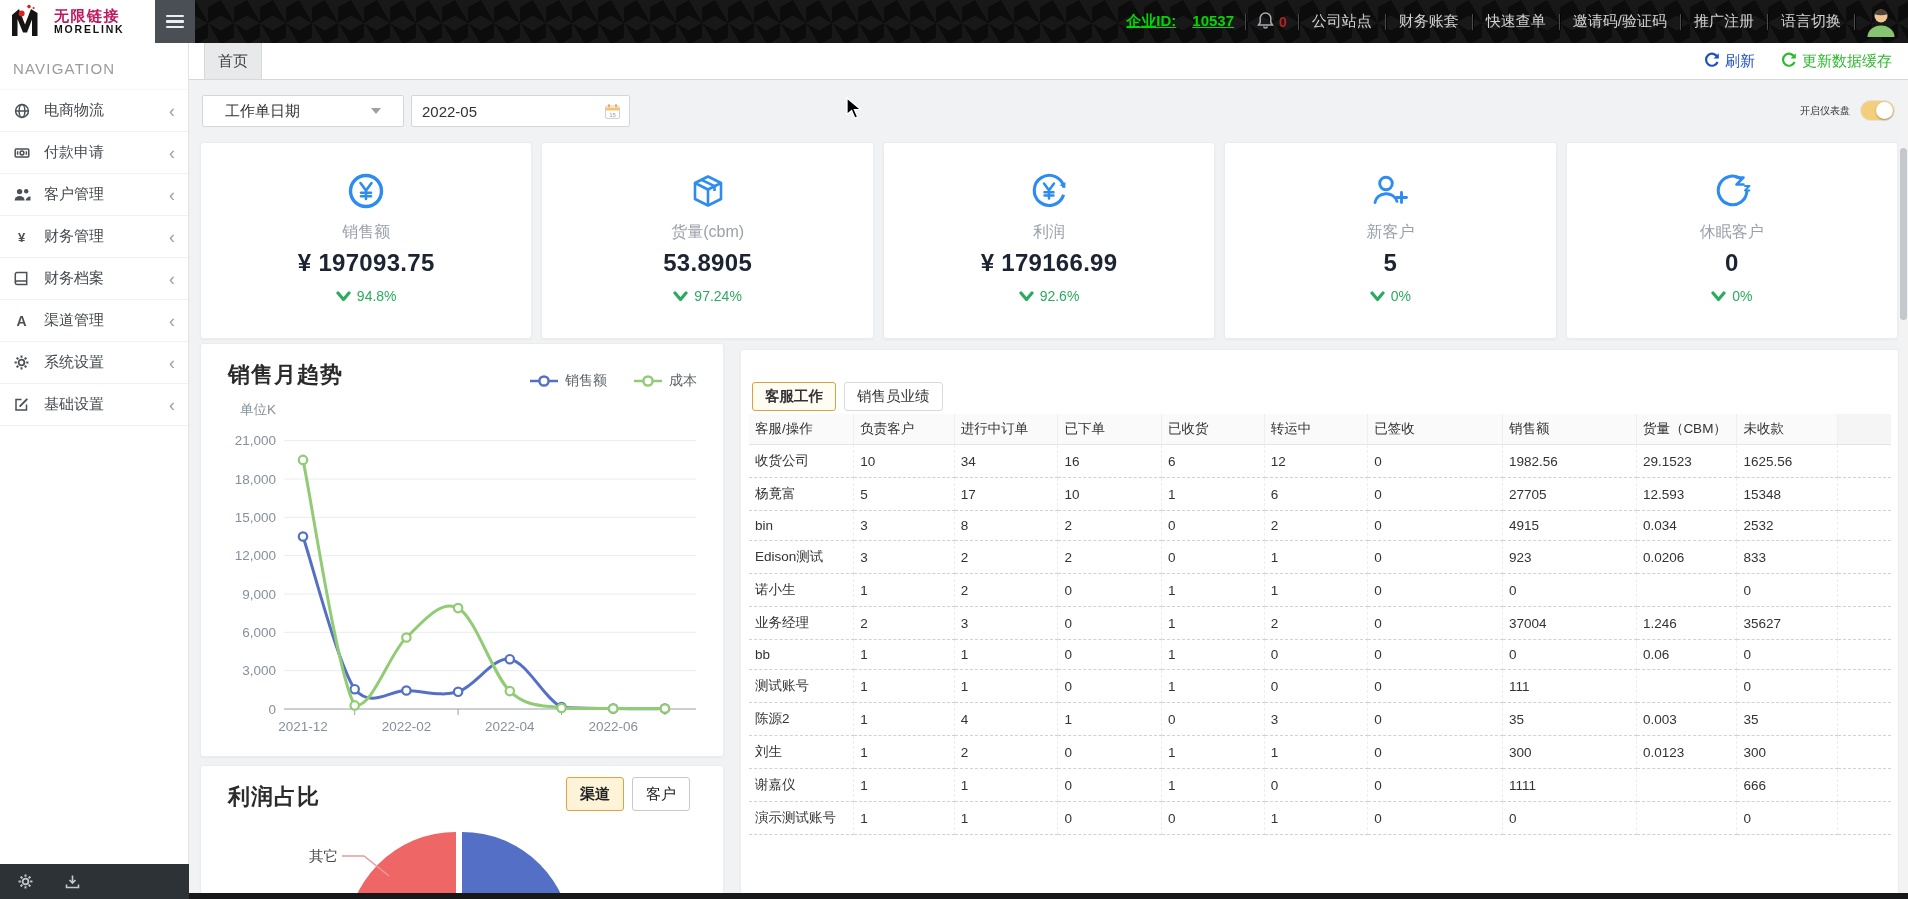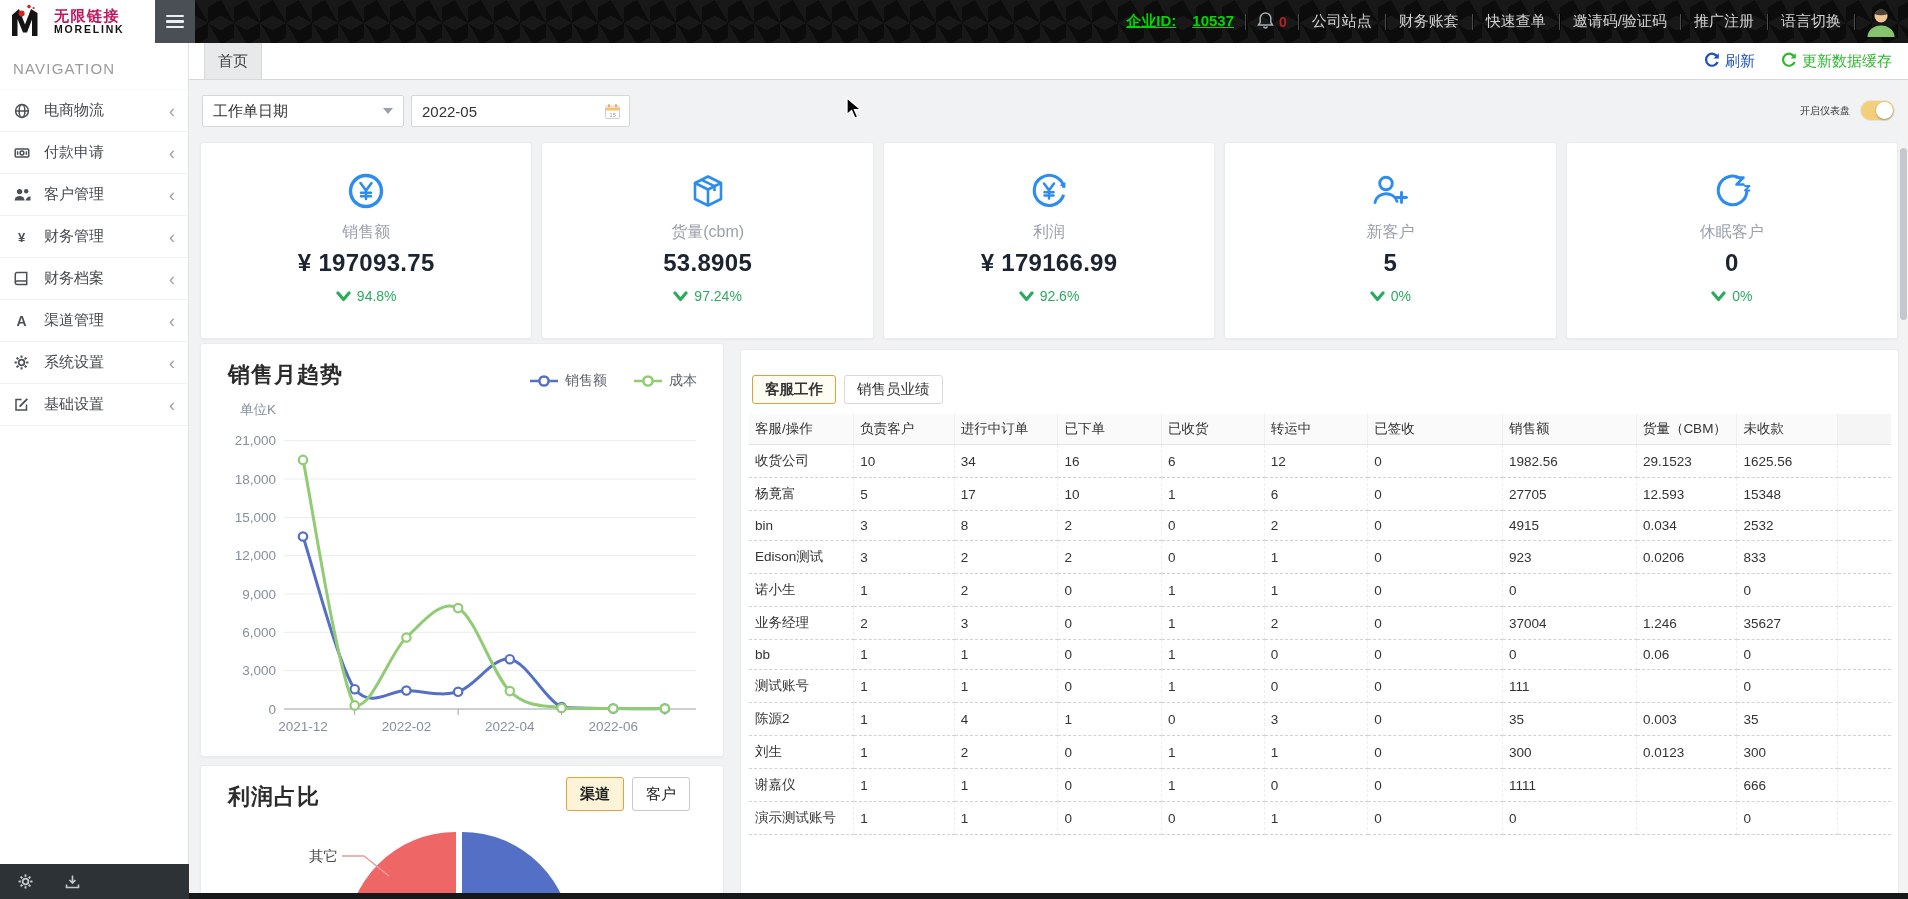--- a/index.html
+++ b/index.html
@@ -43,21 +43,21 @@
 
   
   .tabstrip{position:absolute;left:189px;top:43px;width:1719px;height:37px;background:#fff;border-bottom:1px solid #d8d8d8;box-sizing:border-box;}
   .tab-home{position:absolute;left:15px;top:0;height:36px;background:#e7e9ea;border-left:1px solid #d8d8d8;border-right:1px solid #d8d8d8;display:flex;align-items:center;font-size:15px;color:#3f3f3f;padding:0 13px;cursor:pointer;}
   .strip-actions{position:absolute;right:16px;top:0;height:36px;display:flex;align-items:center;gap:26px;font-size:15px;}
   .action{display:flex;align-items:center;gap:5px;cursor:pointer;}
   .action-refresh{color:#1d4fbe;text-align:center;}
   .action-cache{color:#2eb82e;}
 
   
-  .filter-select{position:absolute;left:202px;top:95px;width:202px;height:32px;background:#fff;border:1px solid #d6d6d6;border-radius:2px;display:flex;align-items:center;padding:0 10px;box-sizing:border-box;font-size:15px;color:#333;cursor:pointer;}
+  .filter-select{position:absolute;left:202px;top:95px;width:202px;height:32px;background:#fff;border:1px solid #d6d6d6;border-radius:2px;display:flex;align-items:center;padding:0 22px;box-sizing:border-box;font-size:15px;color:#333;cursor:pointer;}
   .caret{width:0;height:0;border-left:5px solid transparent;border-right:5px solid transparent;border-top:6px solid #9aa0a6;margin-left:auto;}
   .filter-date{position:absolute;left:411px;top:95px;width:219px;height:32px;background:#fff;border:1px solid #d6d6d6;border-radius:2px;display:flex;align-items:center;padding:0 8px 0 10px;box-sizing:border-box;font-size:15px;color:#333;cursor:text;}
   .filter-date .cal{margin-left:auto;display:flex;}
   .toggle-wrap{position:absolute;left:1800px;top:100px;display:flex;align-items:center;gap:10px;font-size:10px;color:#333;}
   .toggle{width:35px;height:21px;border-radius:11px;background:#f3cf7c;border:1px solid #e4e4e4;position:relative;cursor:pointer;box-sizing:border-box;}
   .toggle-knob{position:absolute;right:1px;top:1px;width:17px;height:17px;border-radius:50%;background:#fff;box-shadow:0 1px 2px rgba(0,0,0,.3);}
 
   
   .kpi-row{position:absolute;left:200px;top:142px;width:1698px;height:197px;display:flex;gap:9px;}
   .kpi-card{flex:1;background:#fff;border:1px solid #ececec;border-radius:3px;display:flex;flex-direction:column;align-items:center;box-shadow:0 1px 2px rgba(0,0,0,.04);box-sizing:border-box;}
@@ -78,21 +78,21 @@
 
   .pie-card{position:absolute;left:200px;top:765px;width:524px;height:134px;overflow:hidden;}
   .pie-buttons{position:absolute;right:33px;top:11px;display:flex;gap:8px;z-index:2;}
   .pie-btn{height:34px;padding:0 13px;display:flex;align-items:center;border:1px solid #c9c9c9;border-radius:3px;background:#fff;font-size:15px;color:#222;cursor:pointer;box-sizing:border-box;}
   .pie-btn.active{border-color:#e2a23c;background:#fdf3d9;font-weight:bold;}
   #pie-svg{position:absolute;left:0;top:0;}
   #pie-svg text{font-size:14.5px;fill:#4a4a4a;}
 
   
   .table-card{position:absolute;left:740px;top:349px;width:1159px;height:550px;overflow:hidden;}
-  .tc-tabs{position:absolute;left:11px;top:25px;display:flex;gap:8px;}
+  .tc-tabs{position:absolute;left:11px;top:32px;display:flex;gap:8px;}
   .tc-tab{height:29px;padding:0 12px;display:flex;align-items:center;border:1px solid #d9d9d9;border-radius:3px;font-size:14.5px;background:#fff;color:#333;cursor:pointer;box-sizing:border-box;}
   .tc-tab.active{border-color:#daa23b;background:#fffcf3;font-weight:bold;}
   .data-table{position:absolute;left:8px;top:64px;border-collapse:collapse;table-layout:fixed;width:1142px;font-size:13.5px;color:#333;}
   .data-table th{font-weight:normal;text-align:left;padding:6px 6px;background:#fafafa;border-bottom:1px solid #e4e4e4;border-right:1px solid #efefef;white-space:nowrap;overflow:hidden;}
   .data-table th:last-child{border-right:none;background:#f5f5f5;}
   .data-table td{padding:7px 6px;border-bottom:1px dashed #d2d2d2;border-right:1px dashed #eeeeee;white-space:nowrap;overflow:hidden;}
   .data-table td:last-child{border-right:none;}
 
   
   .vscroll{position:absolute;right:0;top:80px;width:9px;height:819px;background:#f3f3f3;}

